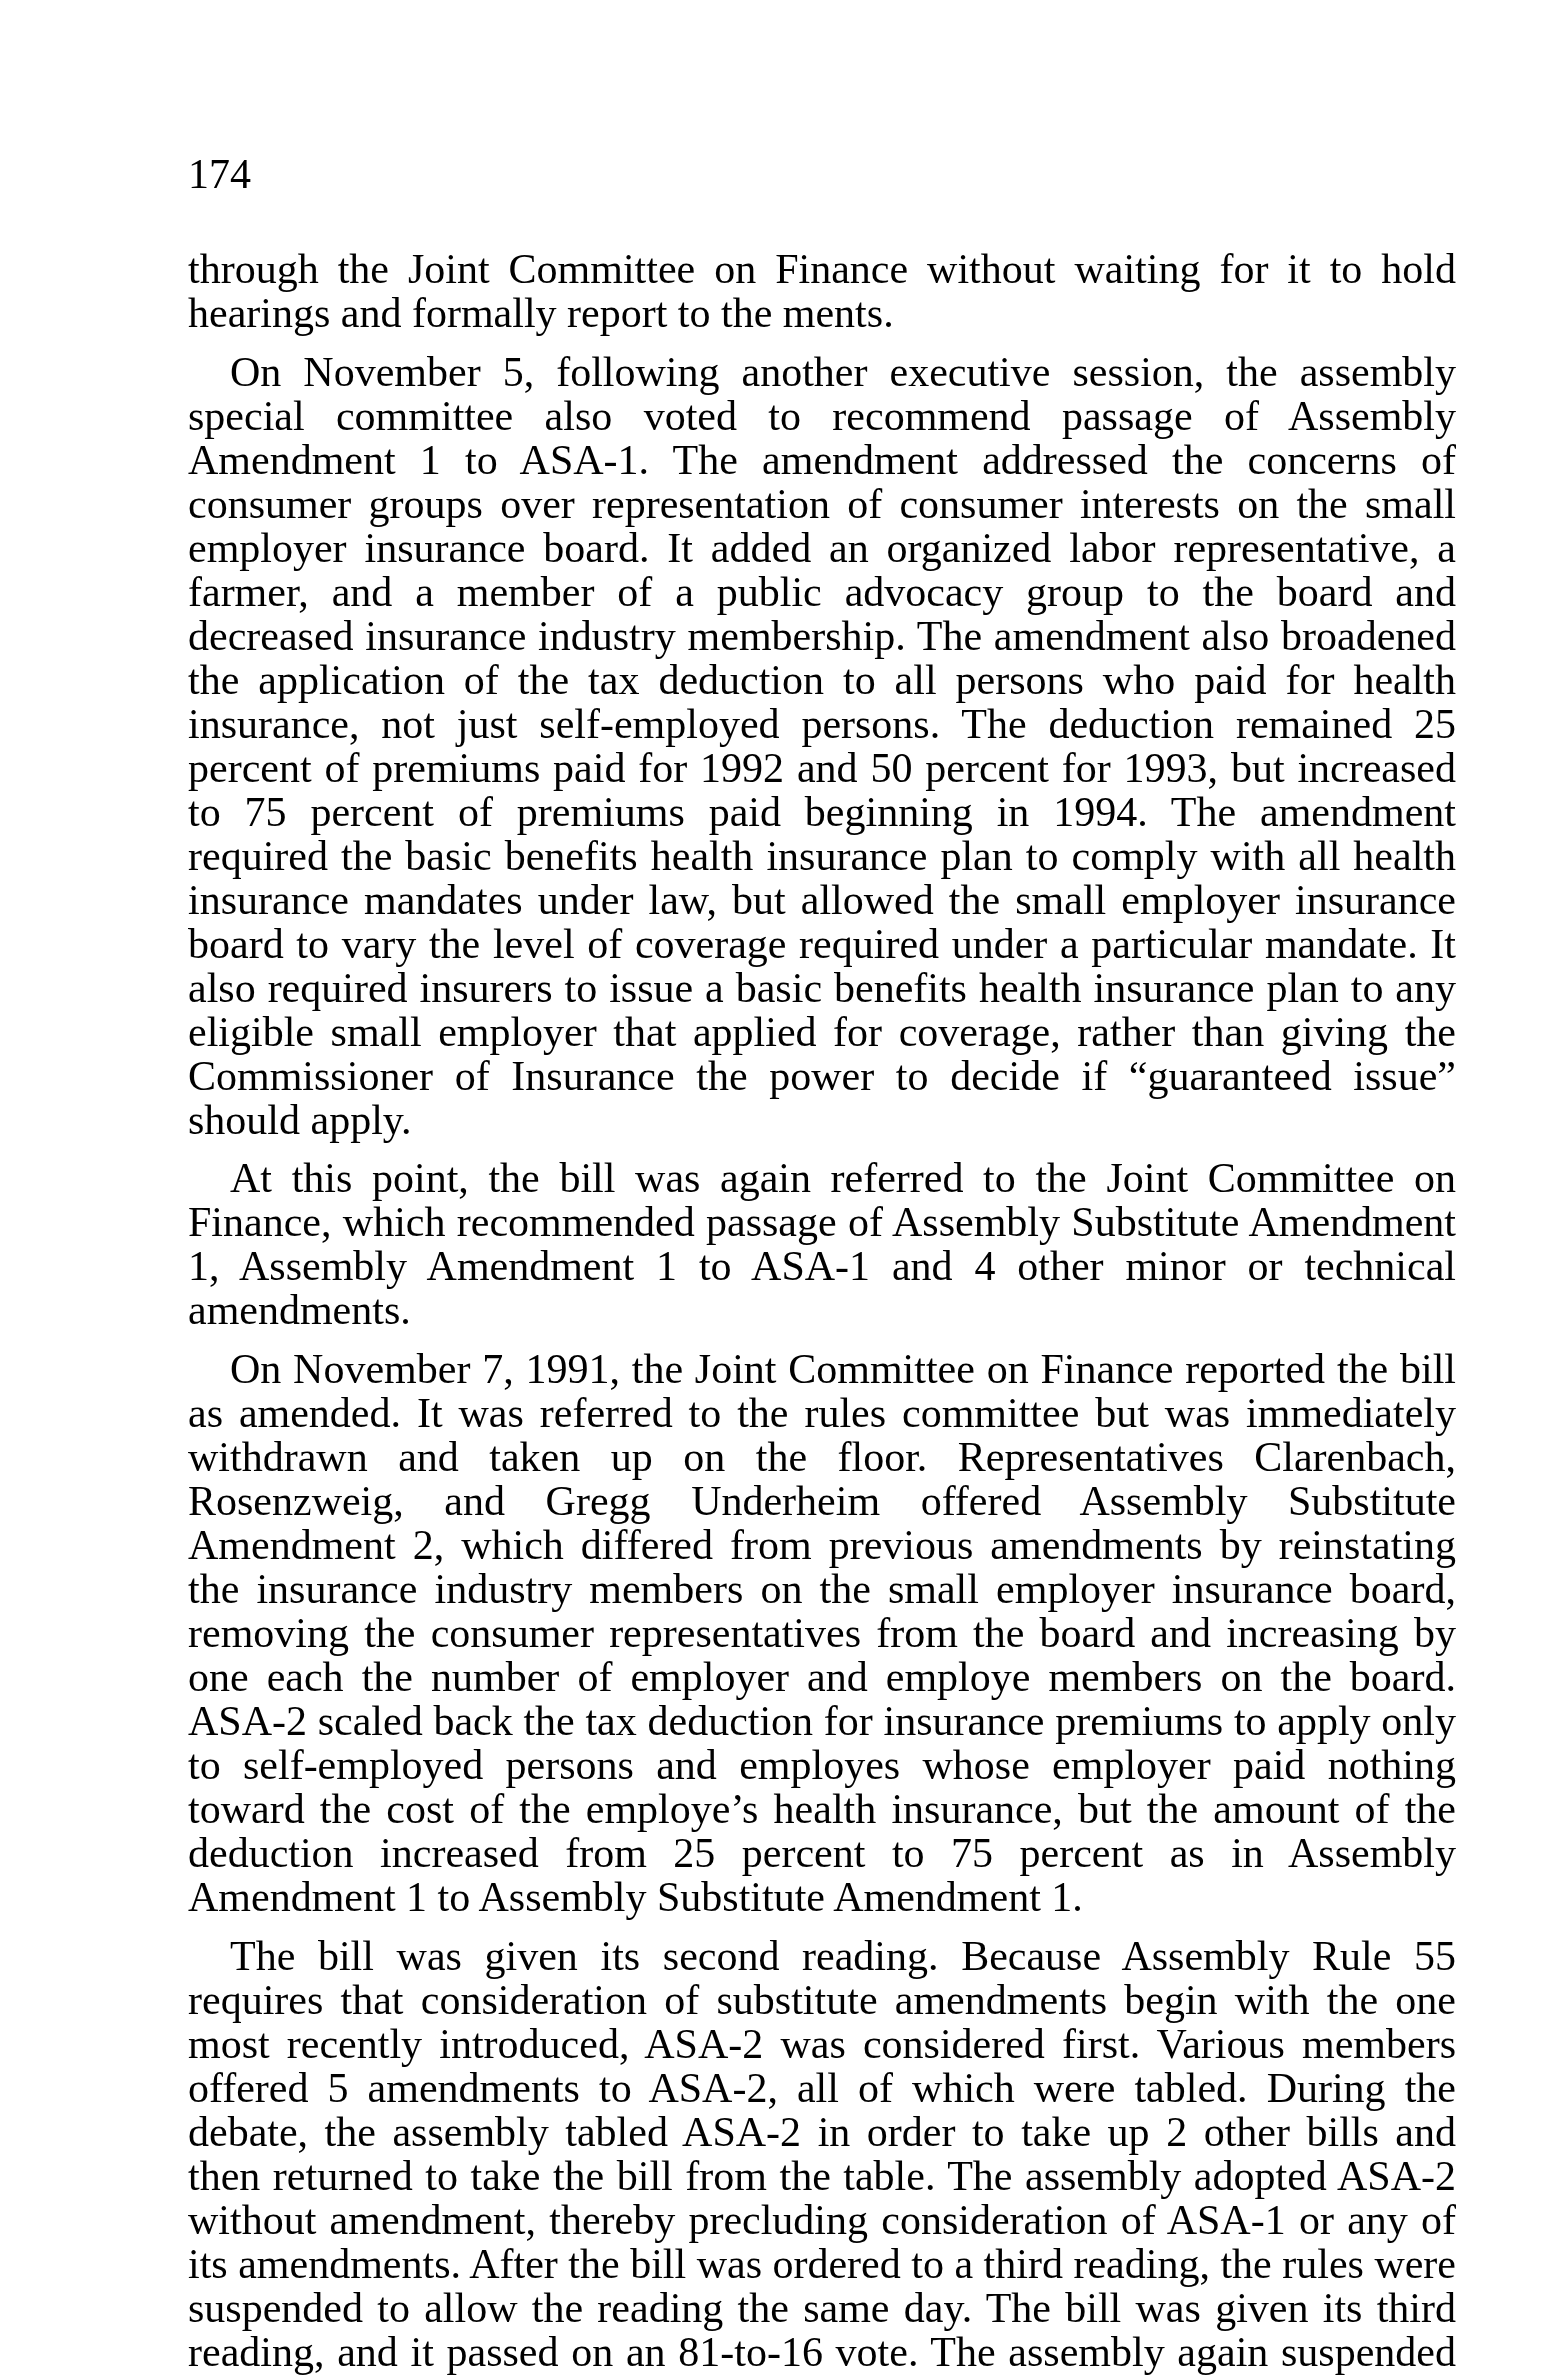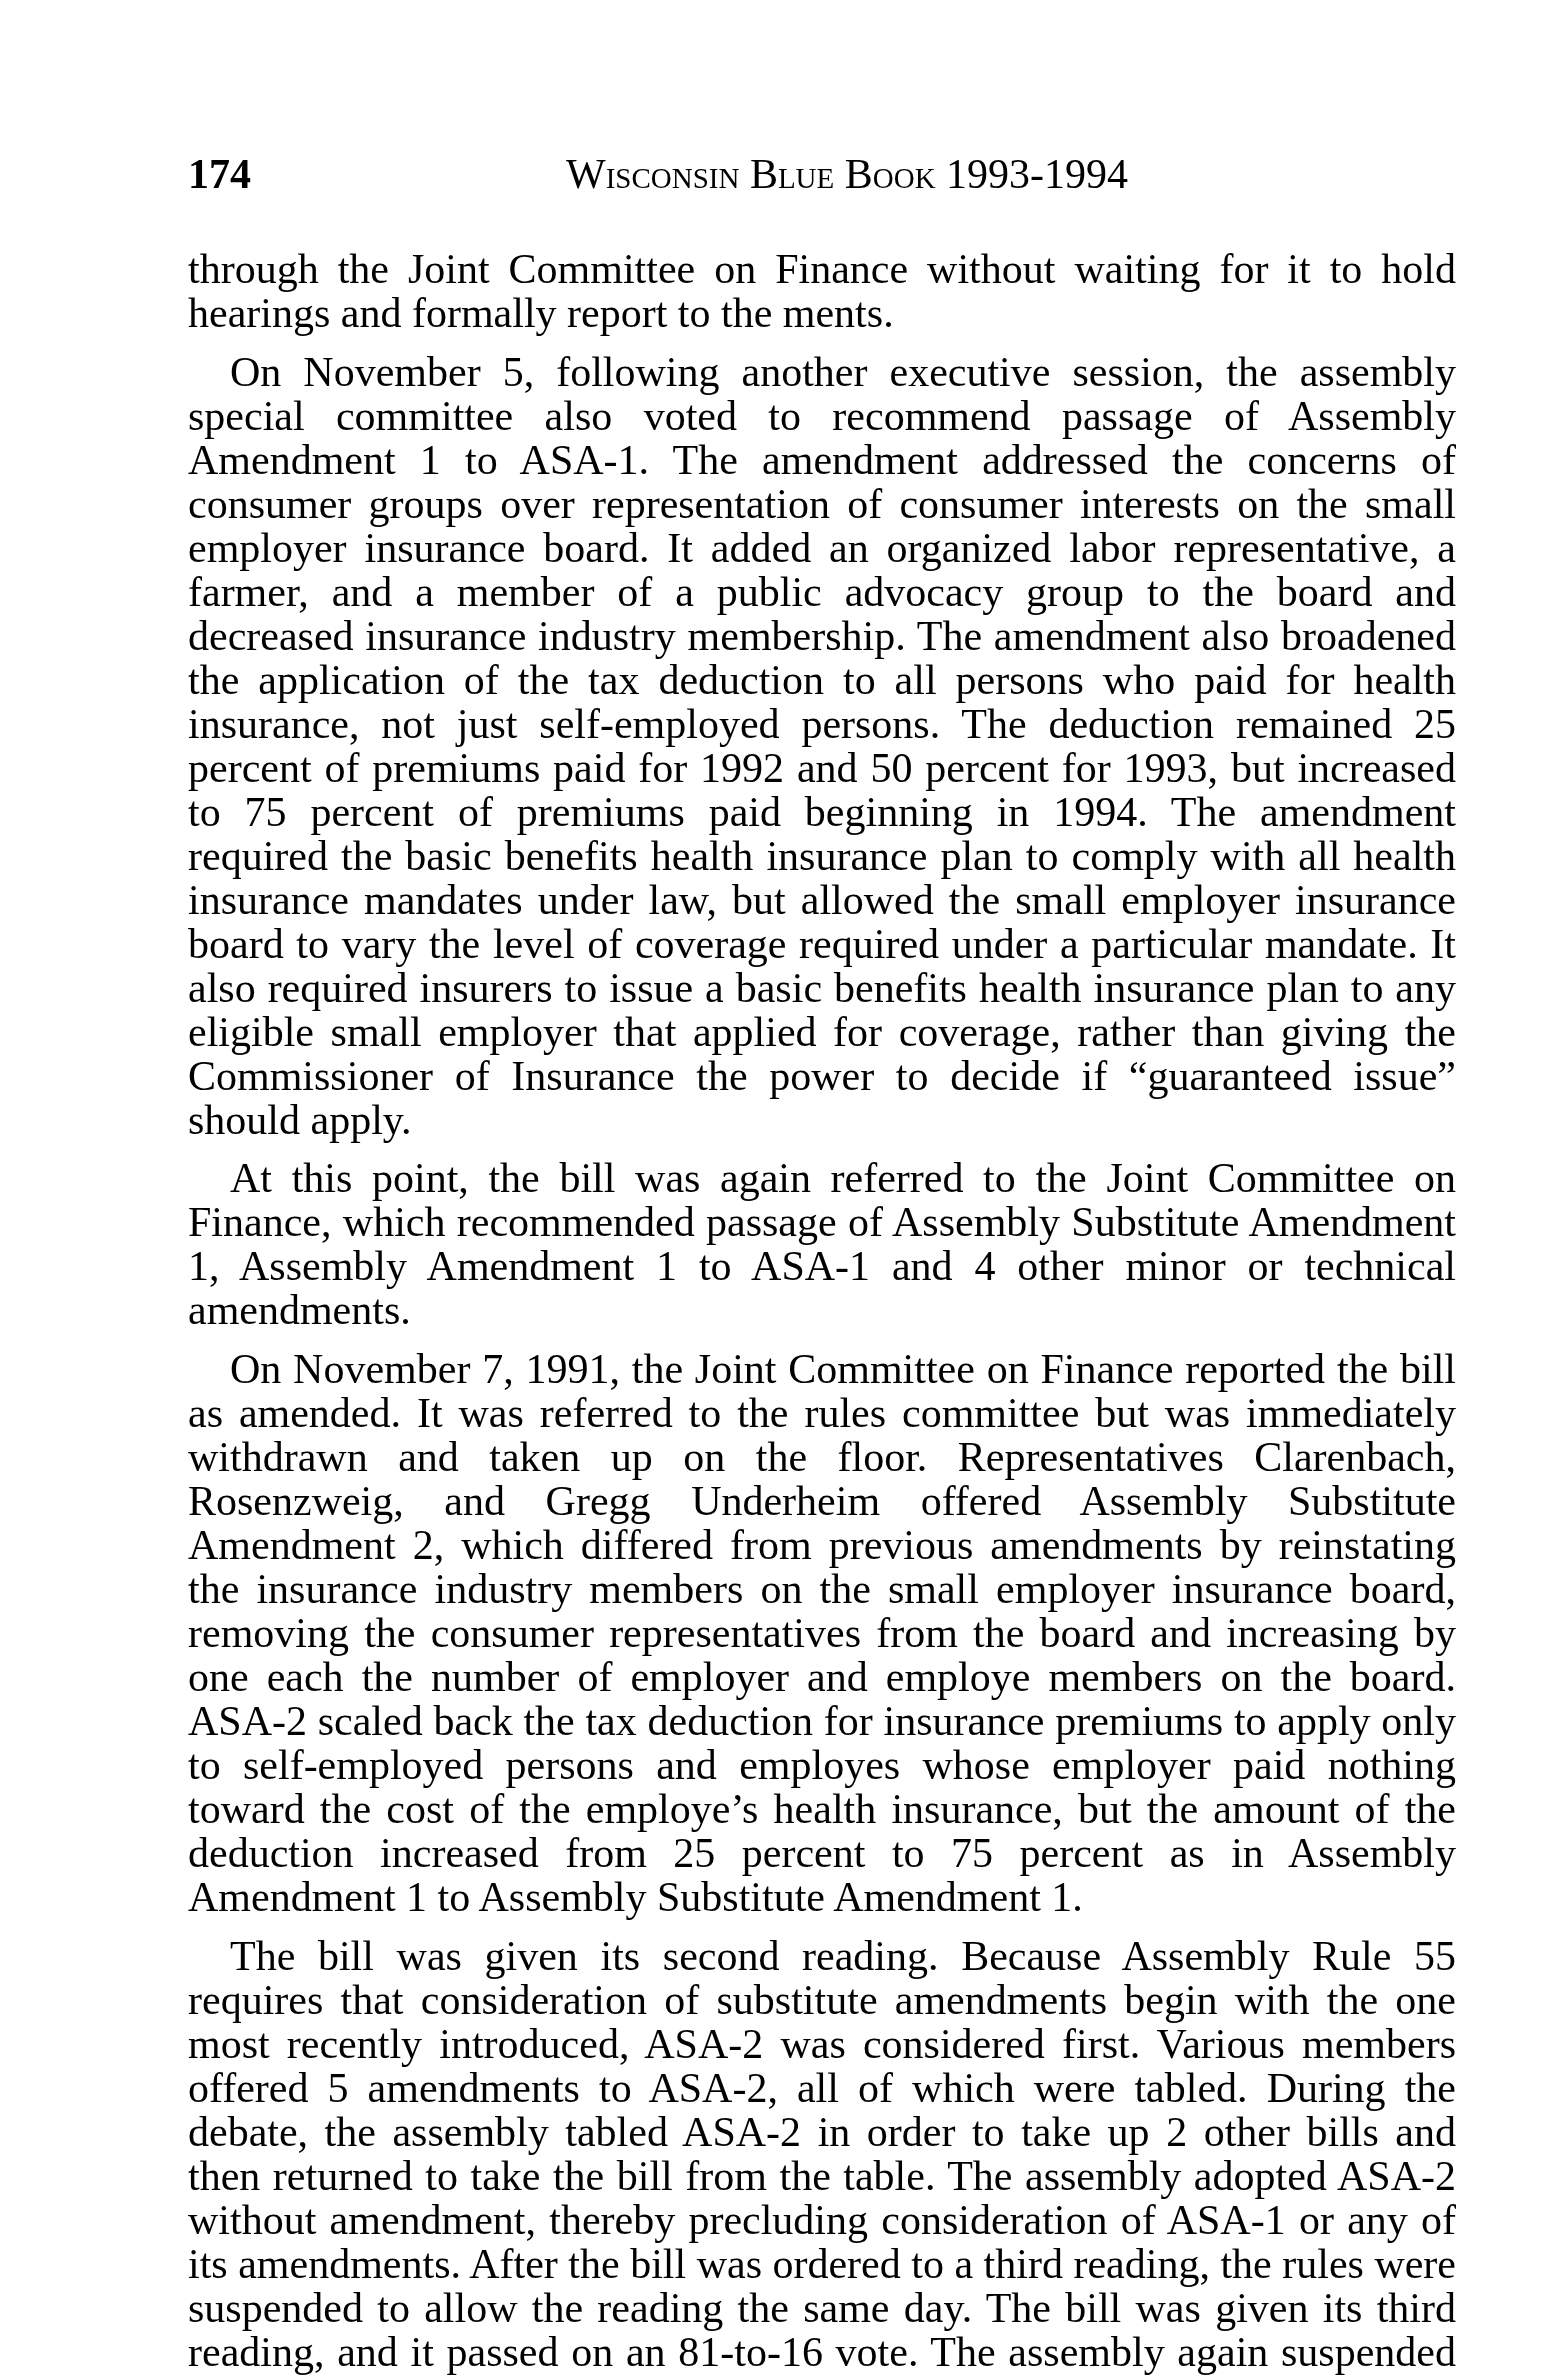--- a/index.html
+++ b/index.html
@@ -28,21 +28,21 @@
     top: 152px;
     width: 1268px;
     height: 44px;
     line-height: 44px;
     font-size: 42px;
   }
   .page-number {
     position: absolute;
     left: 0;
     top: 0;
-    font-weight: bold;
+    font-weight: normal;
   }
   .running-title {
     position: absolute;
     left: 378px;
     top: 0;
     font-variant: small-caps;
     white-space: nowrap;
   }
   .body-text {
     position: absolute;
@@ -61,21 +61,20 @@
   .body-text p.continuation {
     text-indent: 0;
   }
 </style>
 </head>
 <body>
 
 <div class="page">
   <div class="running-head">
     <span class="page-number">174</span>
-    <span class="running-title">Wisconsin Blue Book 1993-1994</span>
   </div>
 
   <div class="body-text">
     <p class="continuation">through the Joint Committee on Finance without waiting for it to hold hearings and formally report to the ments.</p>
     <p>On November 5, following another executive session, the assembly special committee also voted to recommend passage of Assembly Amendment 1 to ASA-1.  The amendment addressed the concerns of consumer groups over representation of consumer interests on the small employer insurance board. It added an organized labor representative, a farmer, and a member of a public advocacy group to the board and decreased insurance industry membership. The amendment also broadened the application of the tax deduction to all persons who paid for health insurance, not just self-employed persons.  The deduction remained 25 percent of premiums paid for 1992 and 50 percent for 1993, but increased to 75 percent of premiums paid beginning in 1994.  The amendment required the basic benefits health insurance plan to comply with all health insurance mandates under law, but allowed the small employer insurance board to vary the level of coverage required under a particular mandate.  It also required insurers to issue a basic benefits health insurance plan to any eligible small employer that applied for coverage, rather than giving the Commissioner of Insurance the power to decide if “guaranteed issue” should apply.</p>
     <p>At this point, the bill was again referred to the Joint Committee on Finance, which recommended passage of Assembly Substitute Amendment 1, Assem­bly Amendment 1 to ASA-1 and 4 other minor or technical amendments.</p>
     <p>On November 7, 1991, the Joint Committee on Finance reported the bill as amended.  It was referred to the rules committee but was immediately with­drawn and taken up on the floor.  Representatives Clarenbach, Rosenzweig, and Gregg Underheim offered Assembly Substitute Amendment 2, which differed from previous amendments by reinstating the insurance industry members on the small employer insurance board, removing the consumer representatives from the board and increasing by one each the number of employer and employe members on the board.  ASA-2 scaled back the tax deduction for insurance premiums to apply only to self-employed persons and employes whose employer paid nothing toward the cost of the employe’s health insurance, but the amount of the deduction increased from 25 percent to 75 percent as in Assembly Amendment 1 to Assembly Substitute Amend­ment 1.</p>
     <p>The bill was given its second reading.  Because Assembly Rule 55 requires that consideration of substitute amendments begin with the one most recently introduced, ASA-2 was considered first.  Various members offered 5 amend­ments to ASA-2, all of which were tabled.  During the debate, the assembly tabled ASA-2 in order to take up 2 other bills and then returned to take the bill from the table.  The assembly adopted ASA-2 without amendment, thereby precluding consideration of ASA-1 or any of its amendments.  After the bill was ordered to a third reading, the rules were suspended to allow the reading the same day.  The bill was given its third reading, and it passed on an 81-to-16 vote.  The assembly again suspended the rules and ordered the bill immedi­ately messaged to the senate, which stood adjourned until January 28, 1992,</p>
   </div>
 </div>

